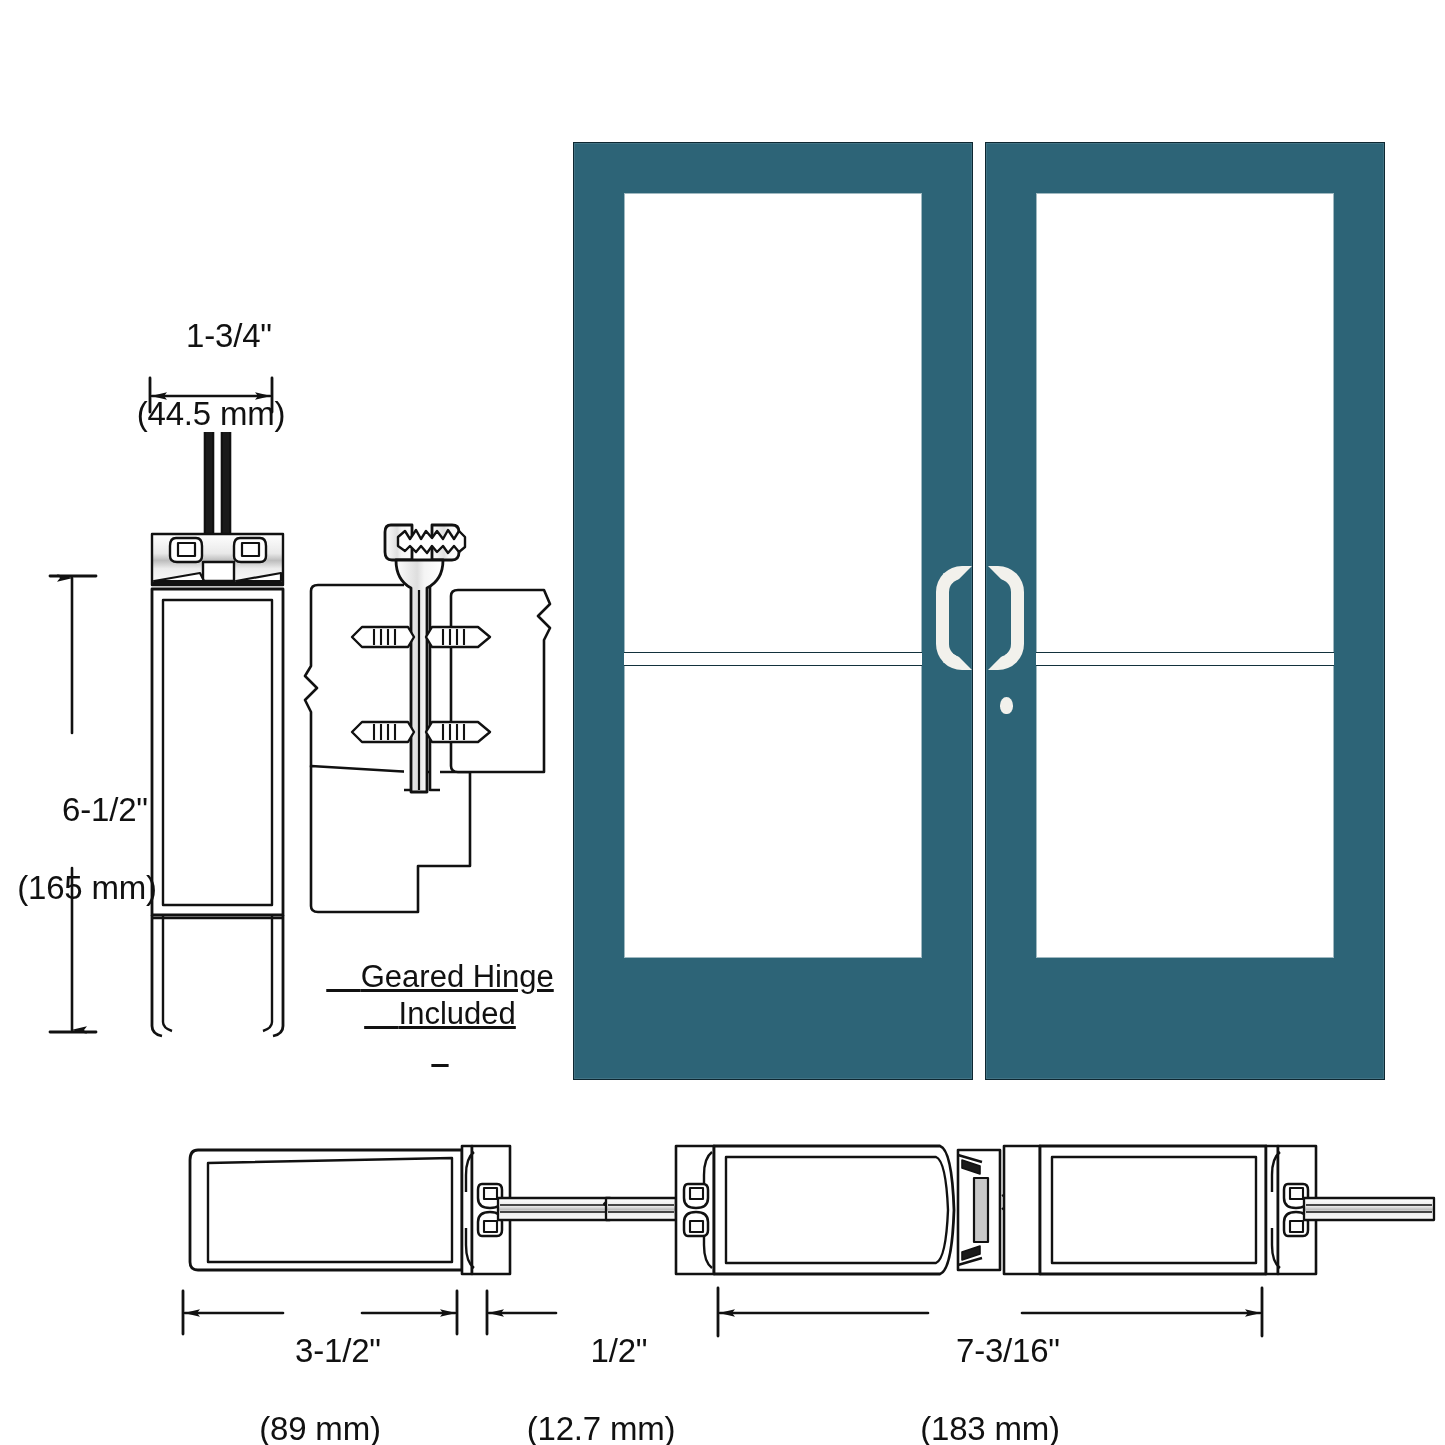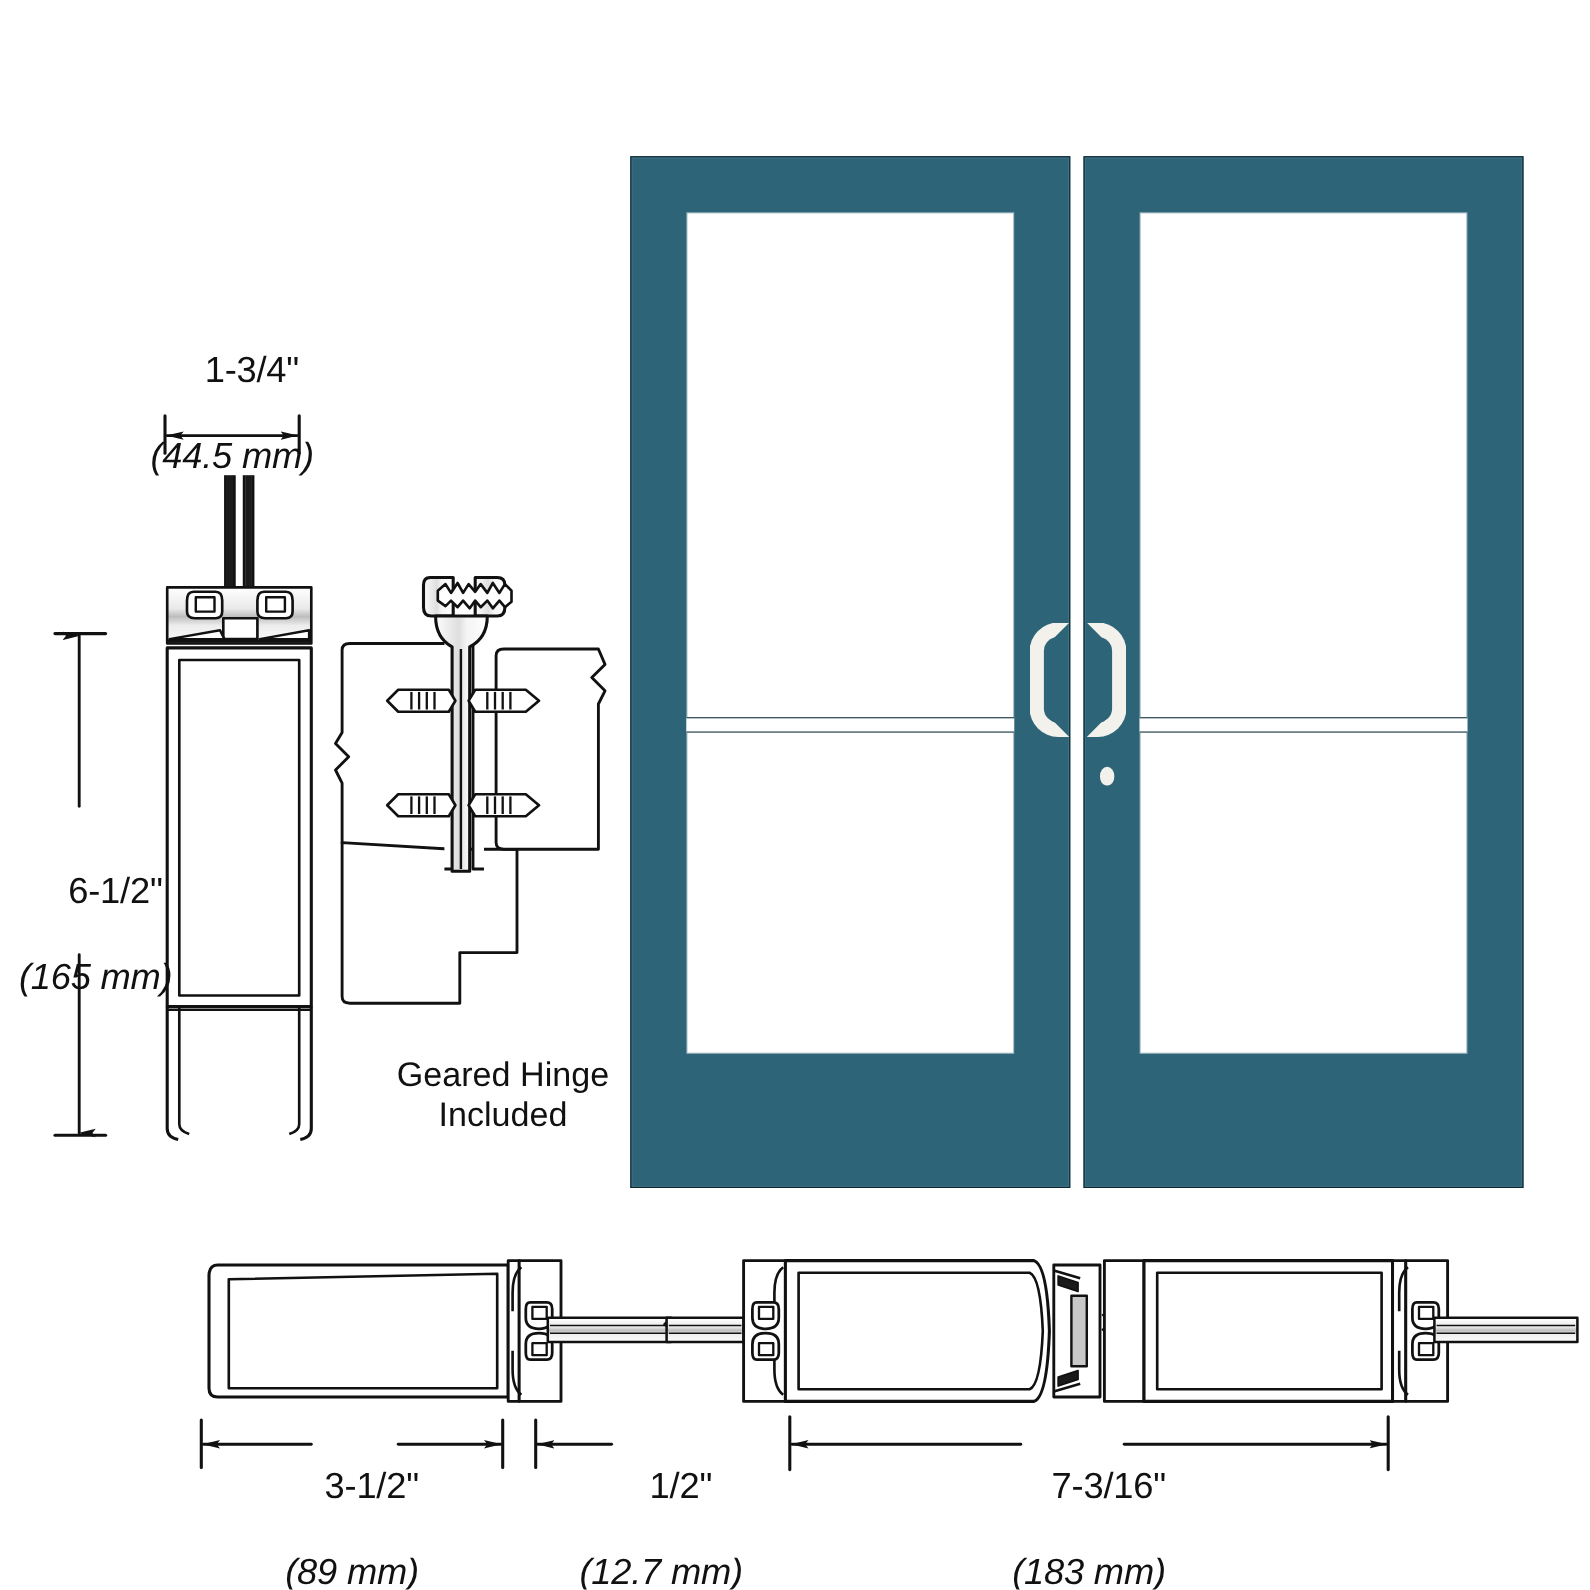--- a/index.html
+++ b/index.html
@@ -13,21 +13,21 @@
 
   .dim-label {
     position: absolute;
     color: #111;
     font-size: 33px;
     line-height: 1.18;
     text-align: center;
     white-space: pre;
     letter-spacing: -0.2px;
   }
-  .dim-label .l2 { display: block; font-style: italic; }
+  .dim-label .l2 { display: block; }
 
   .note-label {
     position: absolute;
     color: #111;
     font-size: 31px;
     line-height: 1.20;
     text-align: center;
     white-space: pre;
   }
 
@@ -316,21 +316,21 @@
   <div class="dim-label" style="left:96px; top:278px; width:230px;">
     <span>1-3/4"</span>
     <span class="l2">(44.5 mm)</span>
   </div>
 
   <div class="dim-label" style="left:-8px; top:752px; width:190px;">
     <span>6-1/2"</span>
     <span class="l2">(165 mm)</span>
   </div>
 
-  <div class="note-label" style="left:300px; top:921px; width:280px;">
+  <div class="note-label" style="left:300px; top:921px; width:280px;text-decoration:underline;">
     <span>Geared Hinge</span>
     <span class="l2">Included</span>
   </div>
 
   <div class="dim-label" style="left:205px; top:1293px; width:230px;">
     <span>3-1/2"</span>
     <span class="l2">(89 mm)</span>
   </div>
 
   <div class="dim-label" style="left:506px; top:1293px; width:190px;">

